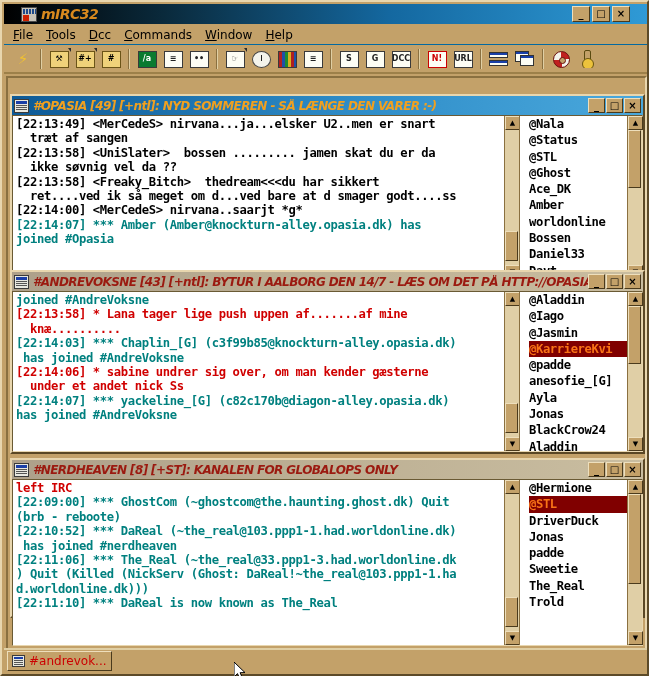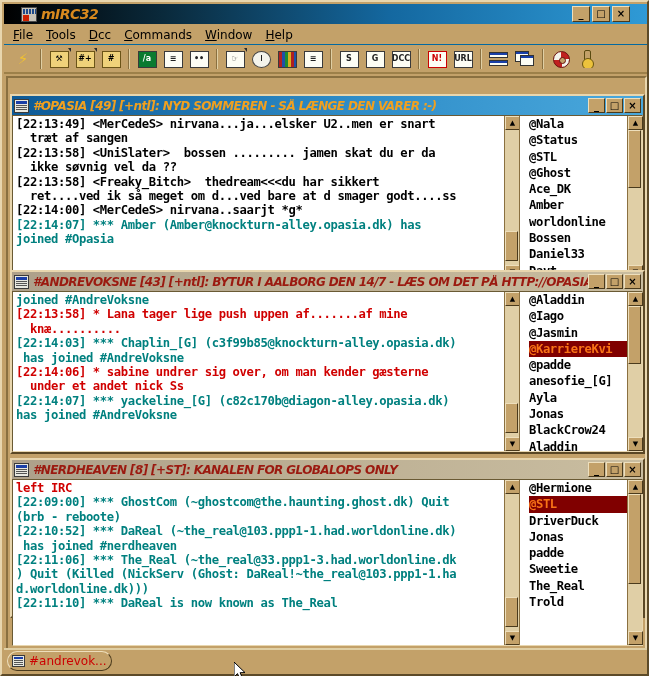--- a/index.html
+++ b/index.html
@@ -349,21 +349,21 @@
     padding: 0 4px;
     font-family: "DejaVu Sans", sans-serif;
     font-size: 12px;
     color: #000;
     white-space: nowrap;
   }
   .sw-btn.active {
     border-color: #4a3a1c #eedfbc #eedfbc #4a3a1c;
     background: #c8a96e;
   }
-  .sw-btn.alert { color: #cc0000; border-radius: 10px; }
+  .sw-btn.alert { color: #cc0000; }
   .sw-ico {
     width: 13px; height: 12px; margin-right: 4px; flex: 0 0 auto;
     background: #e8e8e0; border: 1px solid #3a3a3a; position: relative;
   }
   .sw-ico::before {
     content: ""; position: absolute; left: 1px; top: 1px;
     width: 9px; height: 2px; background: #1a3fa8;
   }
   .sw-ico::after {
     content: ""; position: absolute; left: 1px; top: 4px;

